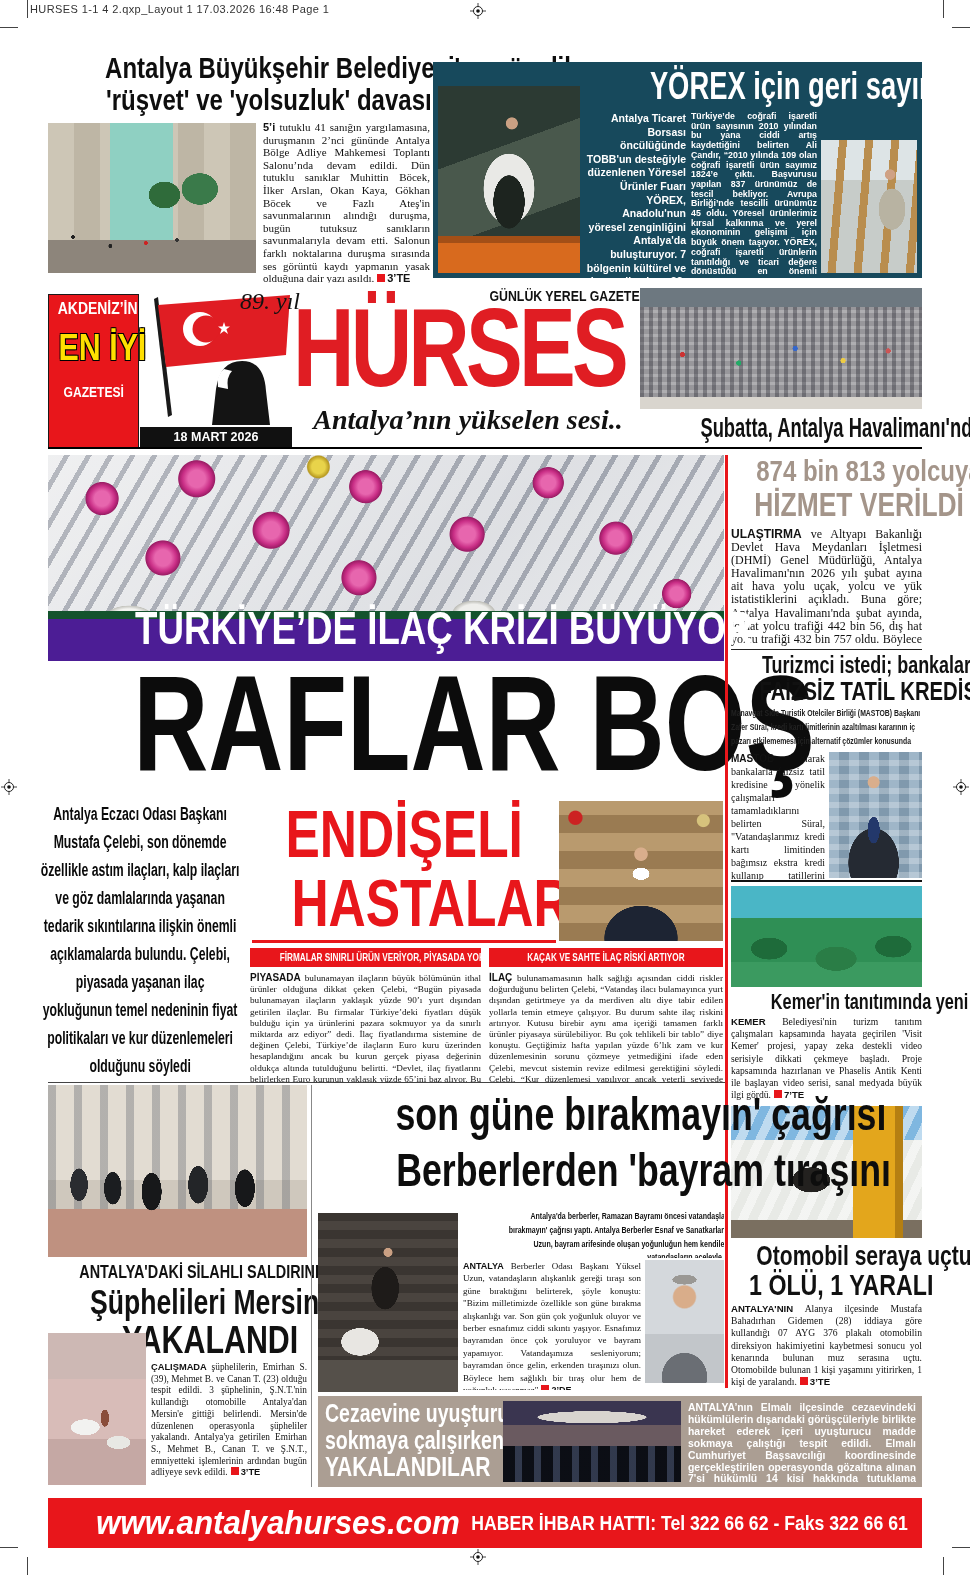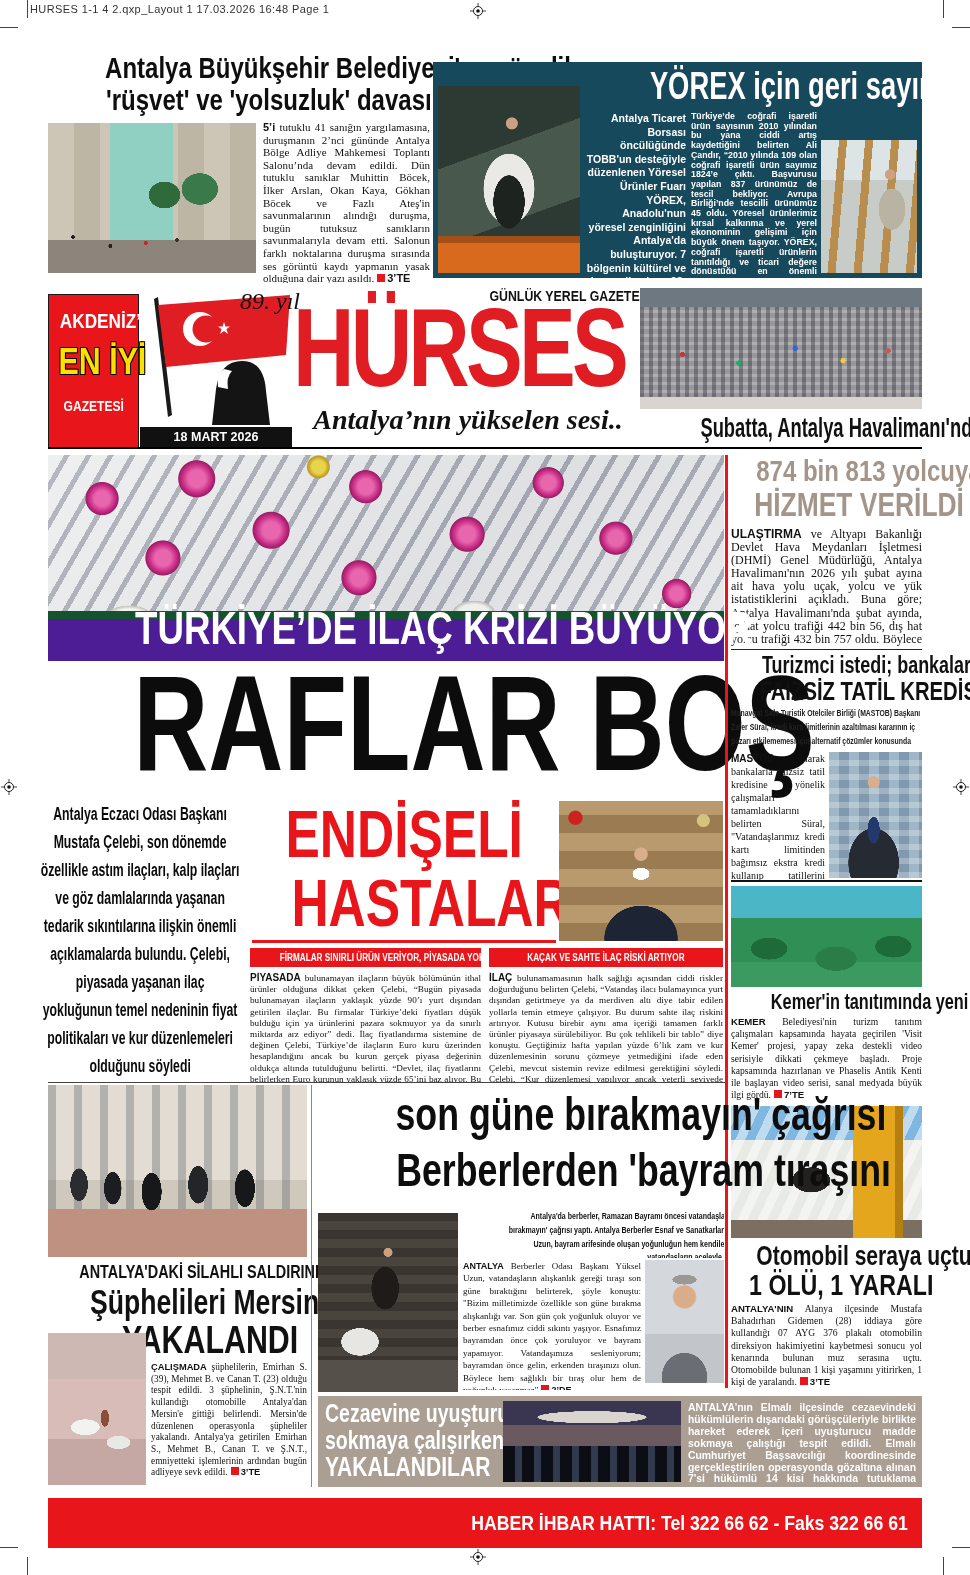--- a/index.html
+++ b/index.html
@@ -30,21 +30,21 @@
   
   .yorex{left:433px;top:62px;width:489px;height:216px;background:#17495c;}
   .yx-head{left:140px;top:0;width:349px;color:#fff;font-weight:bold;font-size:38px;line-height:48px;}
   .yx-head .cx{transform:scaleX(.72);}
   .yx-photo1{left:5px;top:24px;width:142px;height:187px;}
   .yx-col1{left:150px;top:50px;width:103px;color:#fff;font-weight:bold;font-size:10.5px;line-height:13.6px;text-align:right;}
   .yx-col2{left:258px;top:50px;width:126px;height:162px;overflow:hidden;color:#fff;font-weight:bold;font-size:8.8px;line-height:9.7px;text-align:justify;}
   .yx-photo2{left:388px;top:78px;width:96px;height:133px;}
   
   .badge{left:48px;top:294px;width:89px;height:153px;background:#e8161b;border:1px solid #1a1a1a;color:#fff;}
-  .badge .b1{margin-top:14px;font-weight:bold;font-size:21px;}
+  .badge .b1{margin-top:4px;font-weight:bold;font-size:17px;}
   .badge .b1 .cx{transform:scaleX(.82);}
   .badge .b2{color:#ffdf00;font-weight:bold;font-size:37px;line-height:58px;
              text-shadow:1px 1px 0 #000,-1px 1px 0 #000,1px -1px 0 #000,-1px -1px 0 #000;}
   .badge .b2 .cx{transform:scaleX(.82);}
   .badge .b3{font-weight:bold;font-size:15.5px;line-height:30px;}
   .badge .b3 .cx{transform:scaleX(.78);}
   .year-script{left:240px;top:288px;font-style:italic;font-size:24px;z-index:6;}
   .mh-title{left:293px;top:292px;width:350px;height:130px;color:#e01d23;font-weight:bold;
             font-size:112px;line-height:112px;letter-spacing:-5px;}
   .mh-title .lx{transform:scaleX(.76);}
@@ -420,16 +420,19 @@
           <span class="lx nw">YAKALANDILAR</span>
         </div>
     </div>
     <div class="abs strip-photo photo ph-jail"></div>
     <div class="abs strip-body">
       <span>ANTALYA’nın Elmalı ilçesinde cezaevindeki hükümlülerin dışarıdaki görüşçüleriyle birlikte hareket ederek içeri uyuşturucu madde sokmaya çalıştığı tespit edildi. Elmalı Cumhuriyet Başsavcılığı koordinesinde gerçekleştirilen operasyonda gözaltına alınan 7'si hükümlü 14 kişi hakkında tutuklama kararı verildi.</span>
     </div>
   </div>
 
   <div class="abs footer sans">
+    <div class="abs footer-web">
+        <span class="lx nw">www.antalyahurses.com</span>
+      </div>
     <div class="abs footer-contact"><span class="cx">HABER İHBAR HATTI: Tel 322 66 62 - Faks 322 66 61</span></div>
   </div>
 
 </div>
 
 </body></html>

